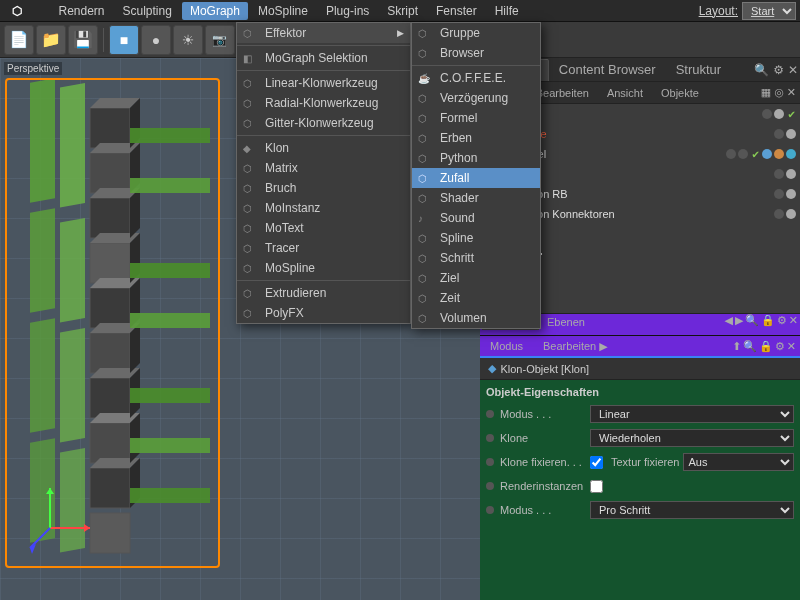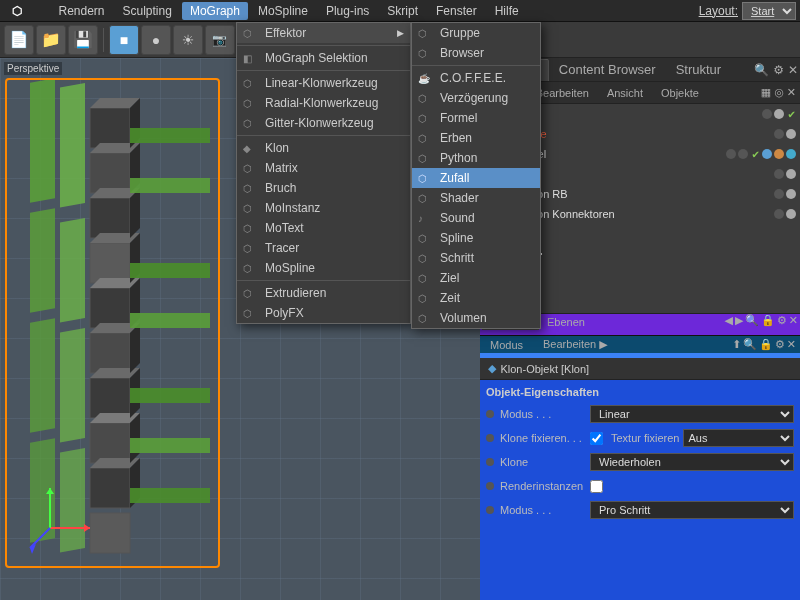--- a/index.html
+++ b/index.html
@@ -223,37 +223,37 @@
       font-size: 11px;
       color: #ccc;
       border-bottom: 1px solid #222;
       display: flex;
       align-items: center;
       gap: 4px;
     }
 
     #props-mode-tabs {
       display: flex;
-      background: #0c4a6e;
+      background: #6d28d9;
       height: 22px;
       align-items: center;
-      border-bottom: 5px solid #3b82f6;
+      border-bottom: 2px solid #3b82f6;
     }
     .props-mode-tab {
       padding: 2px 10px;
       font-size: 11px;
       color: #aaa;
       cursor: pointer;
     }
 
     #props-content {
       flex: 1;
       padding: 6px;
       overflow-y: auto;
-      background: #1d4ed8;
+      background: #14532d;
     }
 
     .props-section-title {
       font-size: 11px;
       font-weight: bold;
       color: #ccc;
       margin-bottom: 6px;
     }
 
     .prop-row {
@@ -592,38 +592,38 @@
           <div class="prop-row">
             <div class="prop-dot"></div>
             <span class="prop-label">Modus . . .</span>
             <select class="prop-value" style="background:#2a2a2a; border:1px solid #555; color:#ddd; font-size:11px; flex:1; height:18px;">
               <option>Linear</option>
             </select>
           </div>
 
           <div class="prop-row">
             <div class="prop-dot"></div>
+            <span class="prop-label">Klone</span>
+            <select class="prop-value" style="background:#2a2a2a; border:1px solid #555; color:#ddd; font-size:11px; flex:1; height:18px;">
+              <option>Wiederholen</option>
+            </select>
+          </div>
+
+          <div class="prop-row">
+            <div class="prop-dot"></div>
             <span class="prop-label">Klone fixieren. . .</span>
             <input type="checkbox" checked="" style="margin-right: 8px;">
             <span style="font-size:11px; color:#bbb; margin-right:4px;">Textur fixieren</span>
             <select style="background:#2a2a2a; border:1px solid #555; color:#ddd; font-size:11px; flex:1; height:18px;">
               <option>Aus</option>
             </select>
           </div>
 
           <div class="prop-row">
             <div class="prop-dot"></div>
-            <span class="prop-label">Klone</span>
-            <select class="prop-value" style="background:#2a2a2a; border:1px solid #555; color:#ddd; font-size:11px; flex:1; height:18px;">
-              <option>Wiederholen</option>
-            </select>
-          </div>
-
-          <div class="prop-row">
-            <div class="prop-dot"></div>
             <span class="prop-label">Renderinstanzen</span>
             <input type="checkbox" style="">
           </div>
 
 
 
           <div class="prop-row">
             <div class="prop-dot"></div>
             <span class="prop-label">Modus . . .</span>
             <select class="prop-value" style="background:#2a2a2a; border:1px solid #555; color:#ddd; font-size:11px; flex:1; height:18px;">

